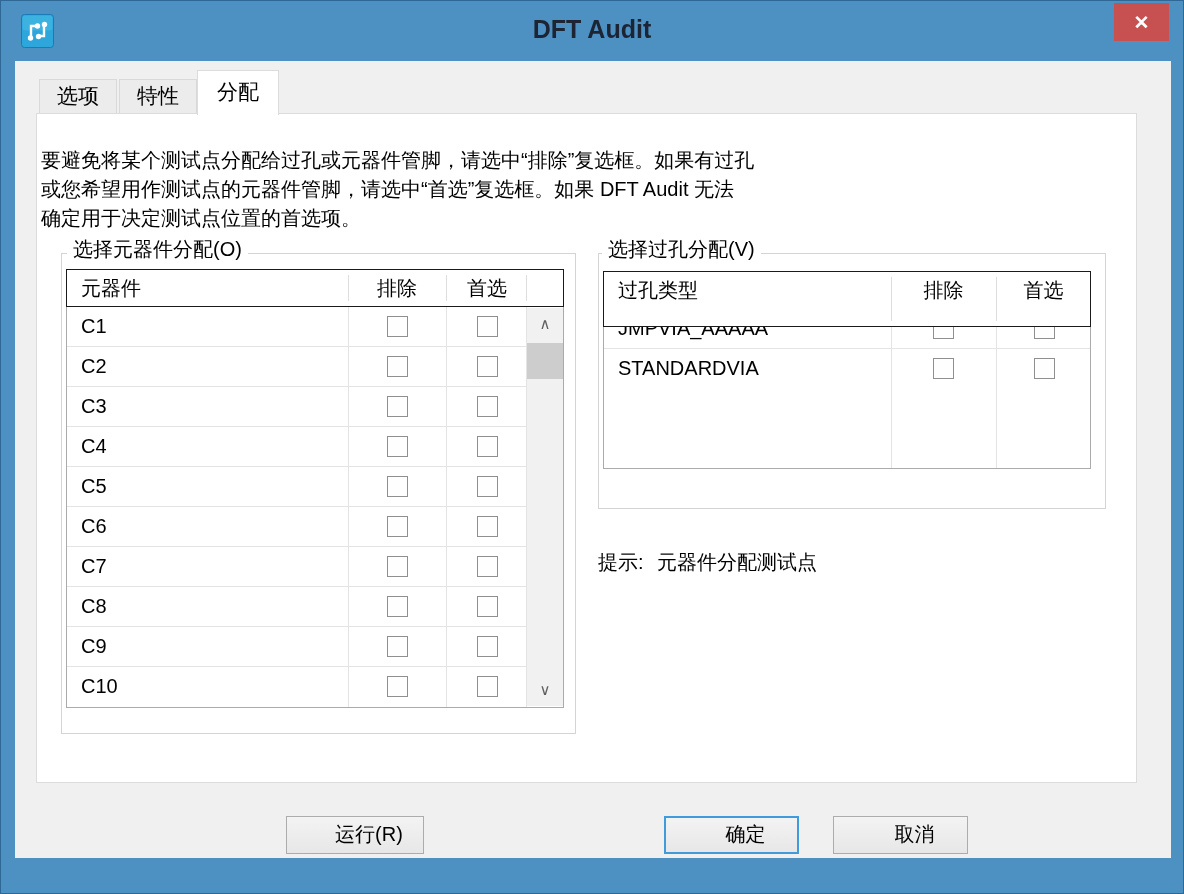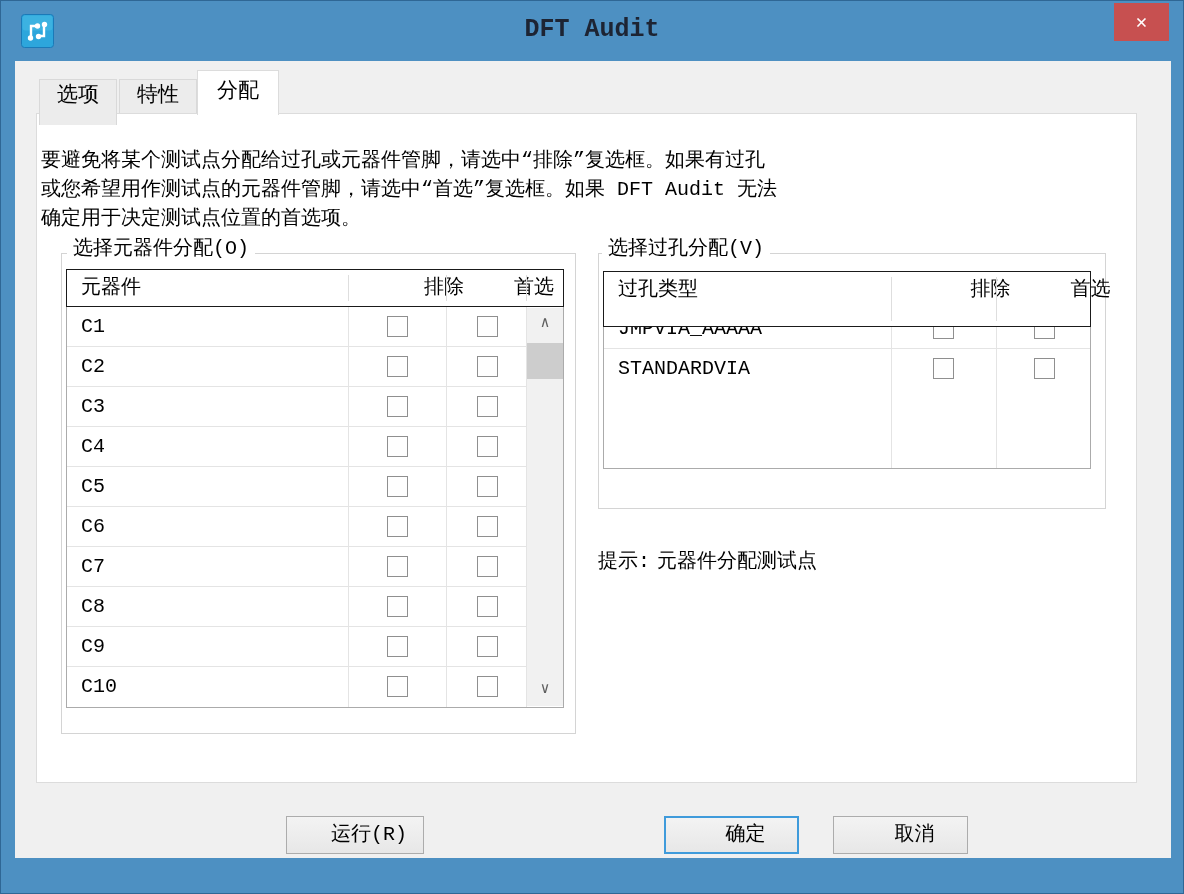--- a/index.html
+++ b/index.html
@@ -1,53 +1,53 @@
 <!DOCTYPE html>
 <html><head>
 <meta charset="utf-8">
 <style>
   html,body{margin:0;padding:0;background:#777;}
   #window{position:relative;width:1184px;height:894px;background:#4d90c2;
-    font-family:Liberation Mono, monospace;box-sizing:border-box;
+    font-family:Liberation Sans, sans-serif;box-sizing:border-box;
     border:1px solid #2f6795;overflow:hidden;color:#000;}
   
   .titlebar{position:absolute;left:0;top:0;right:0;height:60px;}
   .app-icon{position:absolute;left:20px;top:13px;width:33px;height:34px;}
   .win-title{position:absolute;left:0;top:14px;width:100%;text-align:center;
     font-size:25px;font-weight:600;color:#1d2433;}
   .close-btn{position:absolute;left:1113px;top:2px;width:55px;height:38px;
     background:#c75050;color:#fff;font-size:19px;font-weight:bold;
     display:flex;align-items:center;justify-content:center;cursor:default;}
   
   .client{position:absolute;left:14px;top:60px;width:1156px;height:797px;background:#f0f0f0;}
   
   .tab{position:absolute;box-sizing:border-box;background:#ececec;border:1px solid #d9d9d9;
     border-bottom:none;font-size:21px;text-align:center;line-height:32px;z-index:1;}
-  #tab-options{left:38px;top:78px;width:78px;height:46px;}
+  #tab-options{left:38px;top:78px;width:78px;height:34px;}
   #tab-properties{left:118px;top:78px;width:78px;height:34px;}
   #tab-assignment{left:196px;top:69px;width:82px;height:45px;background:#fff;
     border:1px solid #dcdcdc;border-bottom:none;line-height:42px;z-index:3;}
   .panel{position:absolute;left:35px;top:112px;width:1101px;height:670px;background:#fff;
     border:1px solid #dcdcdc;box-sizing:border-box;z-index:0;}
   
   .instruction{position:absolute;left:40px;top:145px;font-size:20px;line-height:29px;z-index:2;}
   
   .groupbox{position:absolute;border:1px solid #d4d4d4;box-sizing:border-box;z-index:1;}
   #group-components{left:60px;top:252px;width:515px;height:481px;}
   #group-vias{left:597px;top:252px;width:508px;height:256px;}
   .glabel{position:absolute;top:236px;background:#fff;padding:0 6px;font-size:20px;
     line-height:24px;z-index:3;}
   #group-components-label{left:66px;}
   #group-vias-label{left:601px;}
   
   .thead{position:absolute;box-sizing:border-box;border:1px solid #1a1a1a;background:#fff;z-index:2;}
   #theadL{left:65px;top:268px;width:498px;height:38px;}
   #theadR{left:602px;top:270px;width:488px;height:56px;}
   .thead .hname{position:absolute;left:14px;top:0;line-height:36px;font-size:20px;}
-  .thead .hc{position:absolute;top:0;line-height:36px;font-size:20px;text-align:center;padding-left:47px;}
+  .thead .hc{position:absolute;top:0;line-height:36px;font-size:20px;text-align:center;}
   #theadL .h1{left:281px;width:98px;} #theadL .h2{left:379px;width:82px;}
   #theadR .h1{left:287px;width:105px;} #theadR .h2{left:392px;width:95px;}
   .hsep{position:absolute;top:5px;bottom:5px;width:1px;background:#dedede;}
   
   .tbody{position:absolute;box-sizing:border-box;background:#fff;border:1px solid #ababab;
     border-top:none;z-index:1;}
   #tblL-body{left:65px;top:306px;width:498px;height:401px;}
   #tblR-body{left:602px;top:308px;width:488px;height:160px;}
   .vline{position:absolute;top:0;bottom:0;width:1px;background:#e4e4e4;}
   .trow{position:relative;height:39px;border-bottom:1px solid #e4e4e4;}

